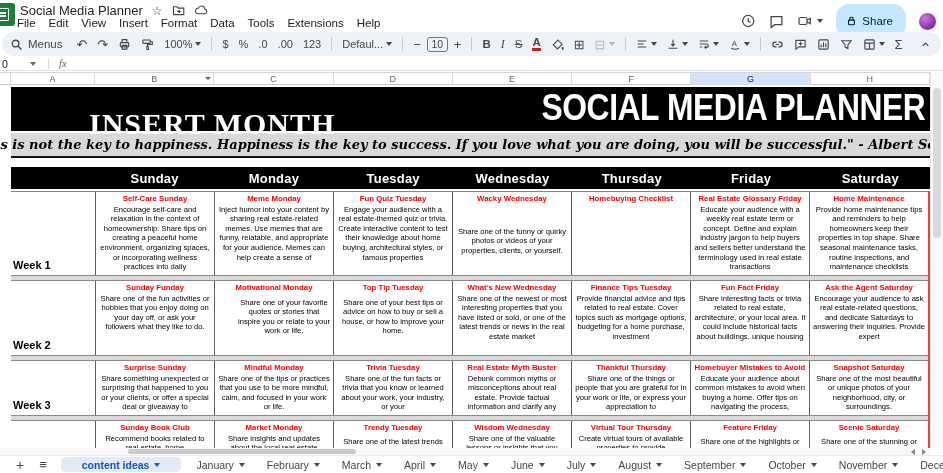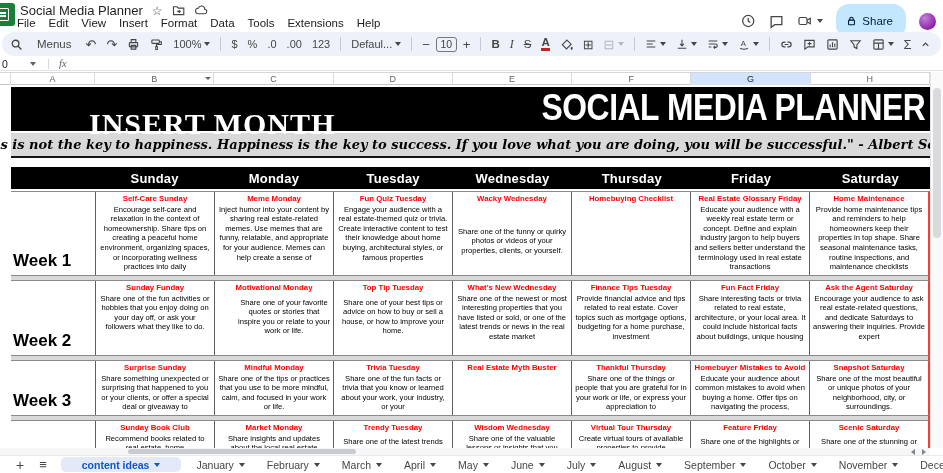--- a/index.html
+++ b/index.html
@@ -28,21 +28,21 @@
   .caret { width: 0; height: 0; border-left: 3.5px solid transparent; border-right: 3.5px solid transparent;
     border-top: 4px solid currentColor; display: inline-block; }
 
   
   #toolbar { position: absolute; top: 32px; left: 2px; right: 2px; height: 24px;
     background: var(--toolbar-bg,#edf2fa); border-radius: 13px; display: flex; align-items: center;
     padding: 0 10px 0 8px; gap: 2px; font-size: 11px; color: #444746; }
   .tbtn { padding: 0 4px; display: flex; align-items: center; gap: 3px; height: 20px; border-radius: 4px; }
   .tbtn.disabled { color: #b4b7bd; }
   .tb-sep { width: 1px; height: 14px; background: #c7cad1; margin: 0 4px; flex: none; }
-  #menus-chip { display: flex; align-items: center; gap: 14px; margin-right: 8px; font-size: 11.5px; }
+  #menus-chip { display: flex; align-items: center; gap: 5px; margin-right: 8px; font-size: 11.5px; }
   .glyph { font-size: 13px; line-height: 13px; }
   .fmt-b { font-weight: bold; font-size: 11.5px; }
   .fmt-i { font-style: italic; font-family: "Liberation Serif", serif; font-size: 12px; }
   .fmt-s { text-decoration: line-through; font-size: 11.5px; }
   .fmt-a { font-weight: bold; font-size: 11.5px; border-bottom: 3px solid #c5221f; line-height: 11px; display: inline-block; }
   #font-size-box { border: 1px solid #747775; border-radius: 3px; width: 21px; height: 15px;
     text-align: center; line-height: 13px; font-size: 10.5px; background: transparent; }
   #toolbar-collapse { margin-left: auto; }
 
   
@@ -73,21 +73,21 @@
   #quote-row { height: 25px; background: var(--quote-bg,#d9d9d9); border-bottom: 2px solid #141414;
     display: flex; align-items: center; justify-content: center; }
   #quote-text { font-family: "DejaVu Serif", serif; font-style: italic; font-weight: 700; font-size: 13px; color: #000; white-space: nowrap; }
   .sheet-row { display: grid; grid-template-columns: 84px repeat(7, 1fr); }
   #days-row { height: 22px; background: var(--header-bg,#000); align-items: center; }
   .day-cell { color: #fff; font-weight: bold; font-size: 13px; text-align: center; letter-spacing: 0.2px; }
   .week-row { background: #fff; border-top: 1px solid #8a8a8a; border-bottom: 1px solid #8a8a8a;
     border-right: 2px solid #e8443a; }
   .sep-row { height: 4px; background: #d9d9d9; border-right: 2px solid #e8443a; }
   .label-cell { position: relative; }
-  .week-label { position: absolute; left: 2px; bottom: 4px; font-weight: bold; font-size: 17px; color: #000; }
+  .week-label { position: absolute; left: 2px; bottom: 4px; font-weight: bold; font-size: 11px; color: #000; }
   .idea-cell { border-left: 1px solid #5f5f5f; padding: 2px 3px 0 3px; text-align: center; overflow: hidden;
     font-size: 7.6px; line-height: 9.6px; color: #000; }
   .idea-title { color: var(--accent-red,#ff0000); font-weight: bold; font-size: 7.8px; margin-bottom: 1px; }
   .h-w1 { height: 85px; } .h-w2 { height: 76px; } .h-w3 { height: 56px; } .h-w4 { height: 90px; }
 
   
   #vscroll { position: absolute; right: 0; top: 72px; width: 13px; height: 376px; background: #fafafa; border-left: 1px solid #e3e3e3; }
   #vscroll-thumb { position: absolute; left: 2px; top: 16px; width: 8px; height: 150px; background: #d9dadd; border-radius: 4px; }
   #hscroll { position: absolute; bottom: 18px; left: 0; right: 13px; height: 7px; background: #f7f7f7; display: flex; align-items: center; }
   #hscroll-thumb { position: absolute; left: 128px; top: 1px; width: 228px; height: 5px; background: #c8cbd0; border-radius: 3px; }
@@ -421,20 +421,21 @@
         <div class="idea-cell">
             <div class="idea-title">Mindful Monday</div>
             <div>Share one of the tips or practices that you use to be more mindful, calm, and focused in your work or life.</div>
           </div>
         <div class="idea-cell">
             <div class="idea-title">Trivia Tuesday</div>
             <div>Share one of the fun facts or trivia that you know or learned about your work, your industry, or your</div>
           </div>
         <div class="idea-cell">
             <div class="idea-title">Real Estate Myth Buster</div>
+            <div>Debunk common myths or misconceptions about real estate. Provide factual information and clarify any</div>
           </div>
         <div class="idea-cell">
             <div class="idea-title">Thankful Thursday</div>
             <div>Share one of the things or people that you are grateful for in your work or life, or express your appreciation to</div>
           </div>
         <div class="idea-cell">
             <div class="idea-title">Homebuyer Mistakes to Avoid</div>
             <div>Educate your audience about common mistakes to avoid when buying a home. Offer tips on navigating the process,</div>
           </div>
         <div class="idea-cell">

